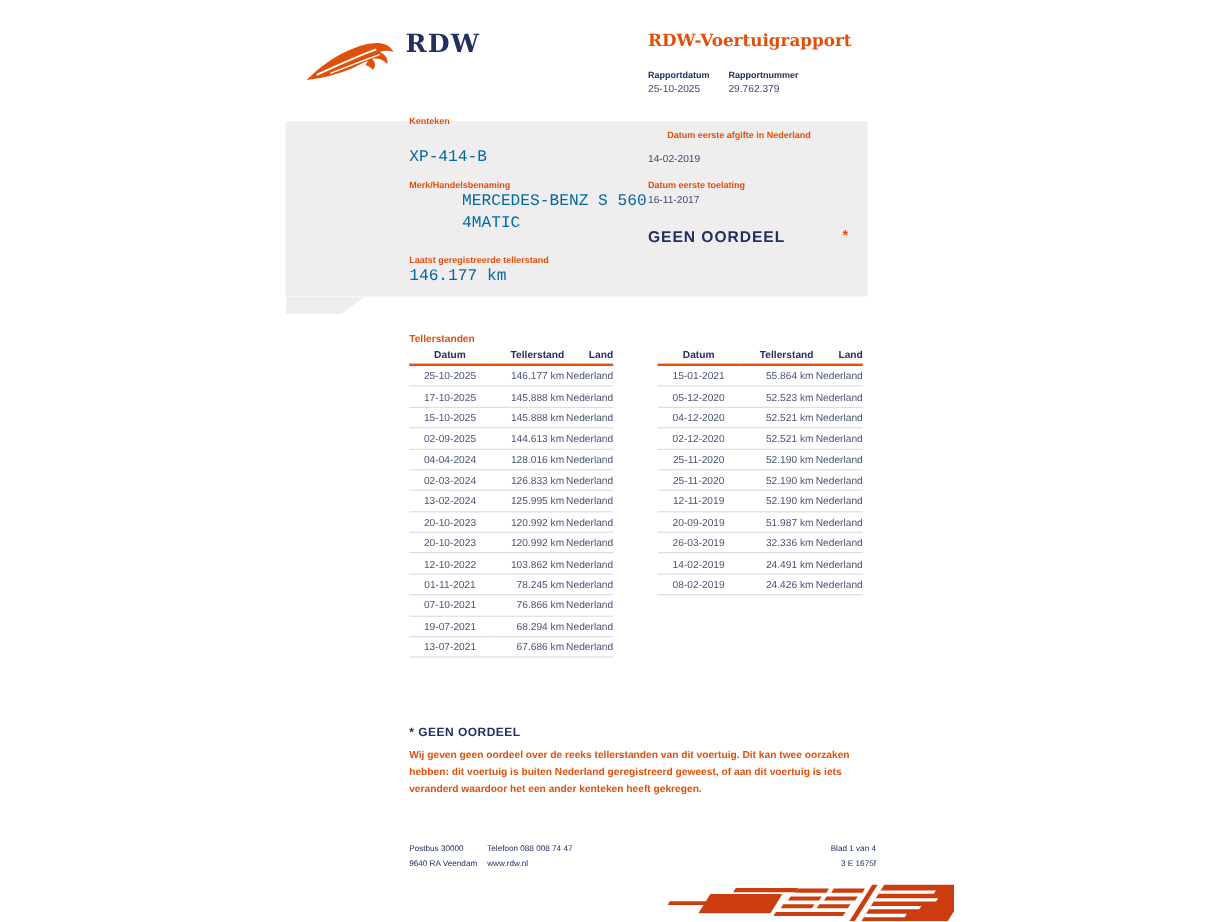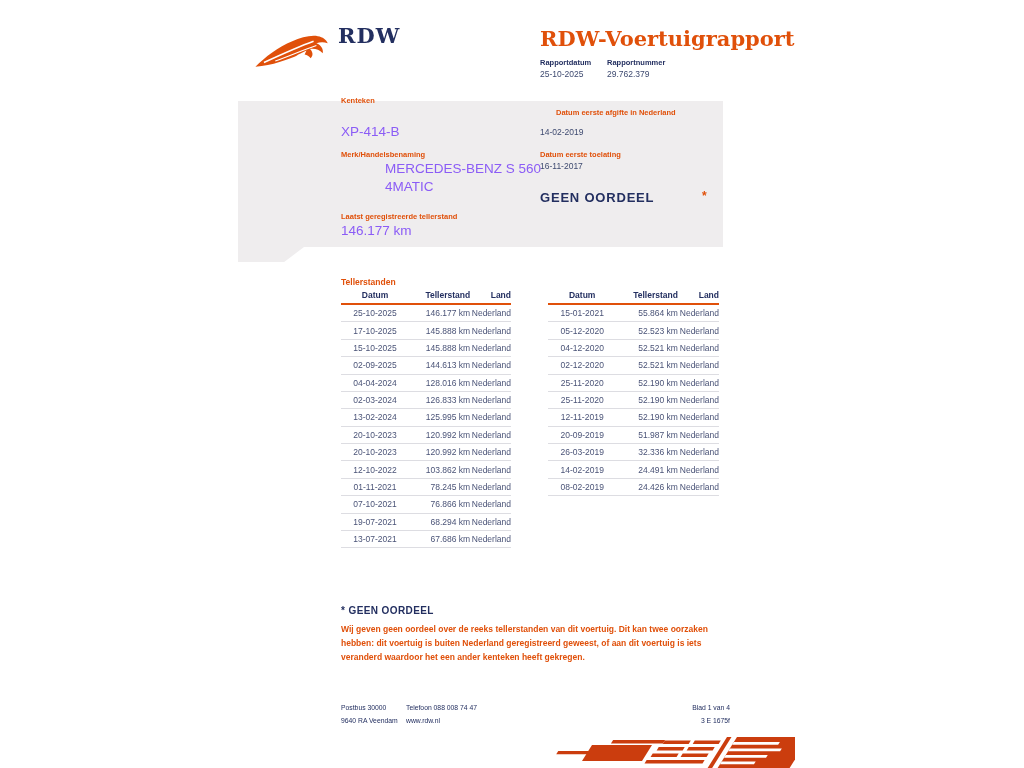--- a/index.html
+++ b/index.html
@@ -18,39 +18,39 @@
   
   .wordmark {
     font-family: "DejaVu Serif", serif;
     font-size: 21px;
     font-weight: 600;
     color: #232F60;
     letter-spacing: 1px;
   }
   .doc-title {
     font-family: "DejaVu Serif", serif;
-    font-size: 21px;
+    font-size: 14px;
     font-weight: 700;
     color: #E0500A;
   }
   .lbl {
     font-size: 7.5px;
     font-weight: 700;
     color: #232F60;
   }
   .lbl-orange {
     font-size: 7.5px;
     font-weight: 700;
     color: #E0500A;
   }
   .val-sm { font-size: 8.5px; color: #3E4A70; }
   .val-big {
-    font-family: Liberation Sans, sans-serif;
+    font-family: Liberation Mono, monospace;
     font-size: 13.5px;
-    color: #8b5cf6;
+    color: #0369a1;
     line-height: 18px;
   }
 
   
   .veh-box { background: #EFEDEE; left: 238px; top: 101px; width: 485px; height: 146px; }
   .veh-tail {
     background: #EFEDEE;
     left: 238px; top: 247px; width: 66px; height: 15px;
     -webkit-clip-path: polygon(0 0, 100% 0, 70% 100%, 0 100%);
     clip-path: polygon(0 0, 100% 0, 70% 100%, 0 100%);

